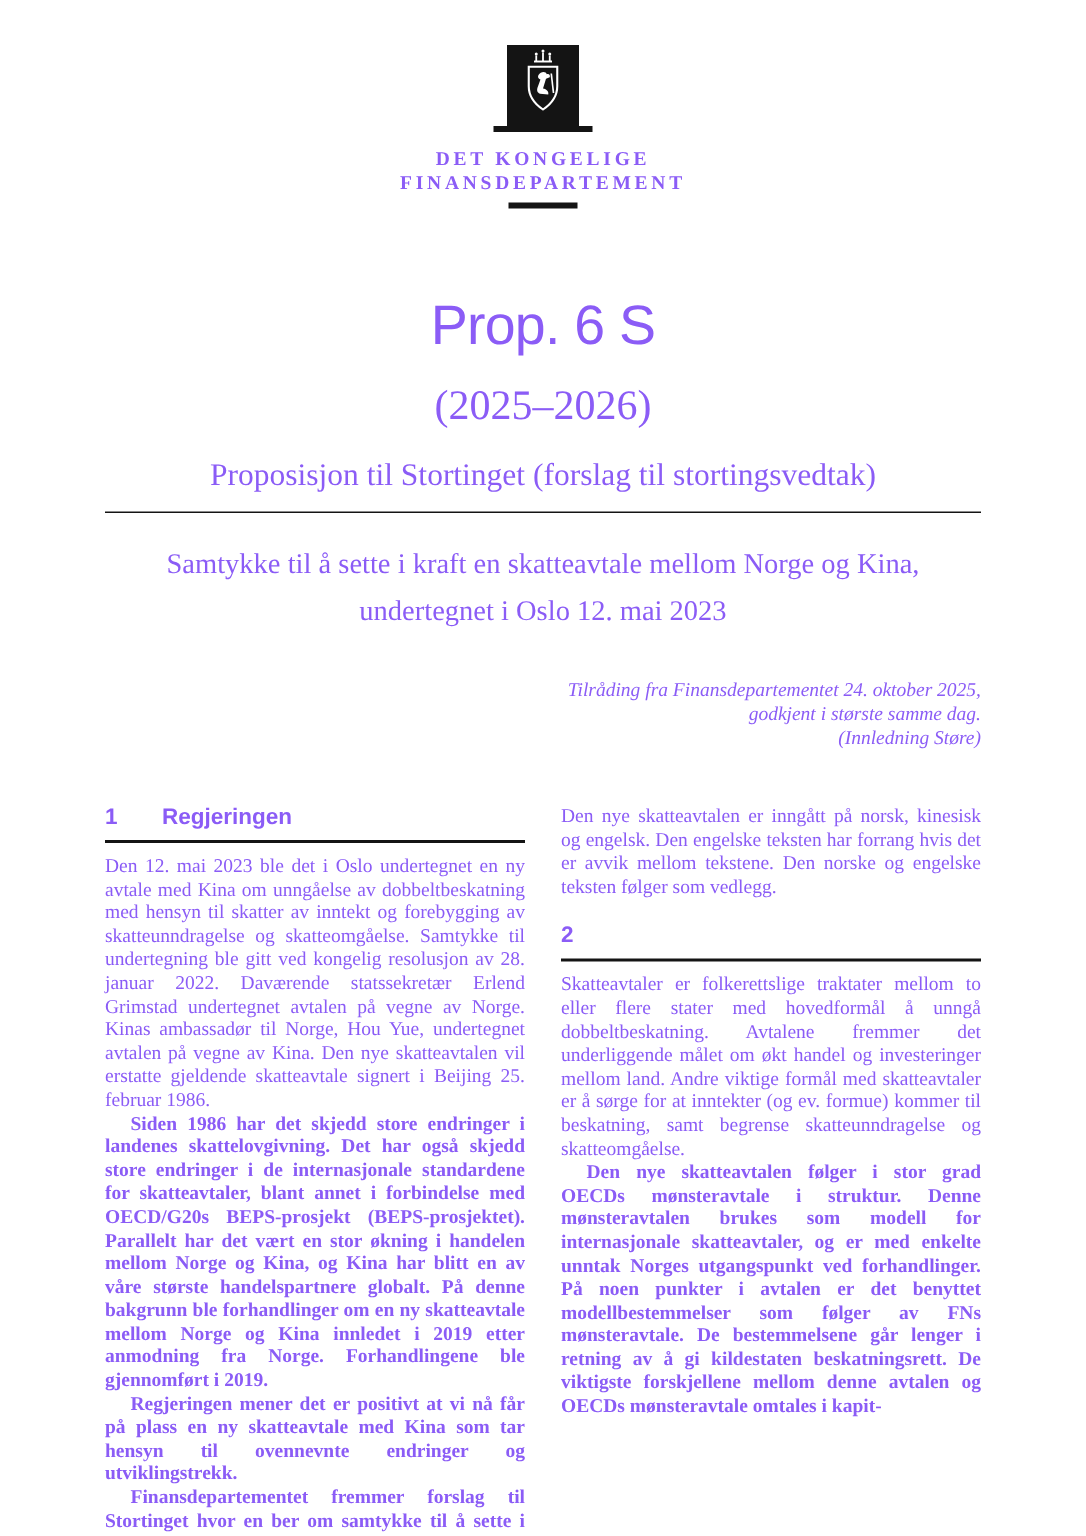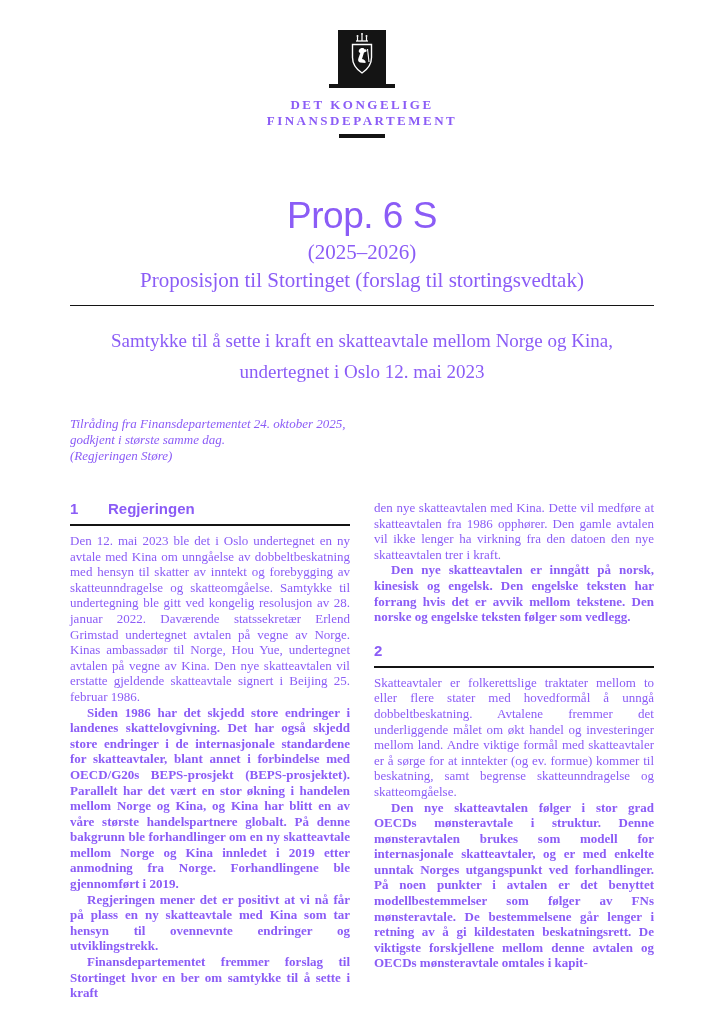--- a/index.html
+++ b/index.html
@@ -23,33 +23,33 @@
   .ministry { margin-top: 5px; font-size: 13px; font-weight: 600; letter-spacing: 2.5px; line-height: 16px; }
   .masthead-footbar { width: 46px; height: 4px; background: #141414; margin: 5px auto 0 auto; }
 
   
   .doc-number {
     margin-top: 58px; text-align: center;
     font-family: "Liberation Sans", sans-serif;
     font-weight: normal; font-size: 37px; line-height: 40px;
     letter-spacing: -0.5px;
   }
-  .session { text-align: center; font-size: 21px; line-height: 27px; margin-top: 3px; }
-  .doc-type { text-align: center; font-size: 21px; line-height: 27px; margin-top: 1px; }
+  .session { text-align: center; font-size: 28px; line-height: 27px; margin-top: 20px; }
+  .doc-type { text-align: center; font-size: 21px; line-height: 27px; margin-top: 19px; }
   .header-rule { border: none; border-top: 1.7px solid #141414; margin-top: 11px; }
 
   
   .main-title {
     margin: 19px auto 0 auto; max-width: 604px;
     text-align: center; font-weight: normal;
     font-size: 19px; line-height: 31px;
   }
 
   
-  .recommendation { margin-top: 29px; text-align: left; font-style: italic; font-size: 13px; line-height: 16px; }
+  .recommendation { margin-top: 29px; text-align: right; font-style: italic; font-size: 13px; line-height: 16px; }
 
   
   .columns { display: flex; gap: 24px; margin-top: 36px; }
   .col { width: 280px; }
 
   .section-heading {
     font-family: "Liberation Sans", sans-serif;
     font-weight: bold; font-size: 15px; line-height: 18px;
     display: flex;
     border-bottom: 2px solid #141414;
@@ -97,38 +97,37 @@
     <div class="doc-number">Prop. 6 S</div>
     <div class="session">(2025–2026)</div>
     <div class="doc-type">Proposisjon til Stortinget (forslag til stortingsvedtak)</div>
     <hr class="header-rule">
 
     <h1 class="main-title">Samtykke til å sette i kraft en skatteavtale mellom Norge og Kina, undertegnet i Oslo 12. mai 2023</h1>
 
     <div class="recommendation">
       <div>Tilråding fra Finansdepartementet 24. oktober 2025,</div>
       <div>godkjent i største samme dag.</div>
-      <div>(Regjeringen Støre)</div>
+      <div>(Innledning Støre)</div>
     </div>
 
     <div class="columns">
 
       <div class="col">
         <div class="section-heading">
           <span class="num">1</span>
           <span>Regjeringen</span>
         </div>
         <p class="body-text no-indent">Den 12. mai 2023 ble det i Oslo undertegnet en ny avtale med Kina om unngåelse av dobbeltbeskatning med hensyn til skatter av inntekt og forebygging av skatteunndragelse og skatteomgåelse. Samtykke til undertegning ble gitt ved kongelig resolusjon av 28. januar 2022. Daværende statssekretær Erlend Grimstad undertegnet avtalen på vegne av Norge. Kinas ambassadør til Norge, Hou Yue, undertegnet avtalen på vegne av Kina. Den nye skatteavtalen vil erstatte gjeldende skatteavtale signert i Beijing 25. februar 1986.</p>
         <p class="body-text">Siden 1986 har det skjedd store endringer i landenes skattelovgivning. Det har også skjedd store endringer i de internasjonale standardene for skatteavtaler, blant annet i forbindelse med OECD/G20s BEPS-prosjekt (BEPS-prosjektet). Parallelt har det vært en stor økning i handelen mellom Norge og Kina, og Kina har blitt en av våre største handelspartnere globalt. På denne bakgrunn ble forhandlinger om en ny skatteavtale mellom Norge og Kina innledet i 2019 etter anmodning fra Norge. Forhandlingene ble gjennomført i 2019.</p>
         <p class="body-text">Regjeringen mener det er positivt at vi nå får på plass en ny skatteavtale med Kina som tar hensyn til ovennevnte endringer og utviklingstrekk.</p>
         <p class="body-text">Finansdepartementet fremmer forslag til Stortinget hvor en ber om samtykke til å sette i kraft</p>
       </div>
 
       <div class="col">
-        <p class="body-text no-indent">den nye skatteavtalen med Kina. Dette vil medføre at skatteavtalen fra 1986 opphører. Den gamle avtalen vil ikke lenger ha virkning fra den datoen den nye skatteavtalen trer i kraft.</p>
         <p class="body-text">Den nye skatteavtalen er inngått på norsk, kinesisk og engelsk. Den engelske teksten har forrang hvis det er avvik mellom tekstene. Den norske og engelske teksten følger som vedlegg.</p>
 
         <div class="section-heading mt-section">
           <span class="num">2</span>
         </div>
         <p class="body-text no-indent">Skatteavtaler er folkerettslige traktater mellom to eller flere stater med hovedformål å unngå dobbeltbeskatning. Avtalene fremmer det underliggende målet om økt handel og investeringer mellom land. Andre viktige formål med skatteavtaler er å sørge for at inntekter (og ev. formue) kommer til beskatning, samt begrense skatteunndragelse og skatteomgåelse.</p>
         <p class="body-text">Den nye skatteavtalen følger i stor grad OECDs mønsteravtale i struktur. Denne mønsteravtalen brukes som modell for internasjonale skatteavtaler, og er med enkelte unntak Norges utgangspunkt ved forhandlinger. På noen punkter i avtalen er det benyttet modellbestemmelser som følger av FNs mønsteravtale. De bestemmelsene går lenger i retning av å gi kildestaten beskatningsrett. De viktigste forskjellene mellom denne avtalen og OECDs mønsteravtale omtales i kapit-</p>
       </div>
 
     </div>

